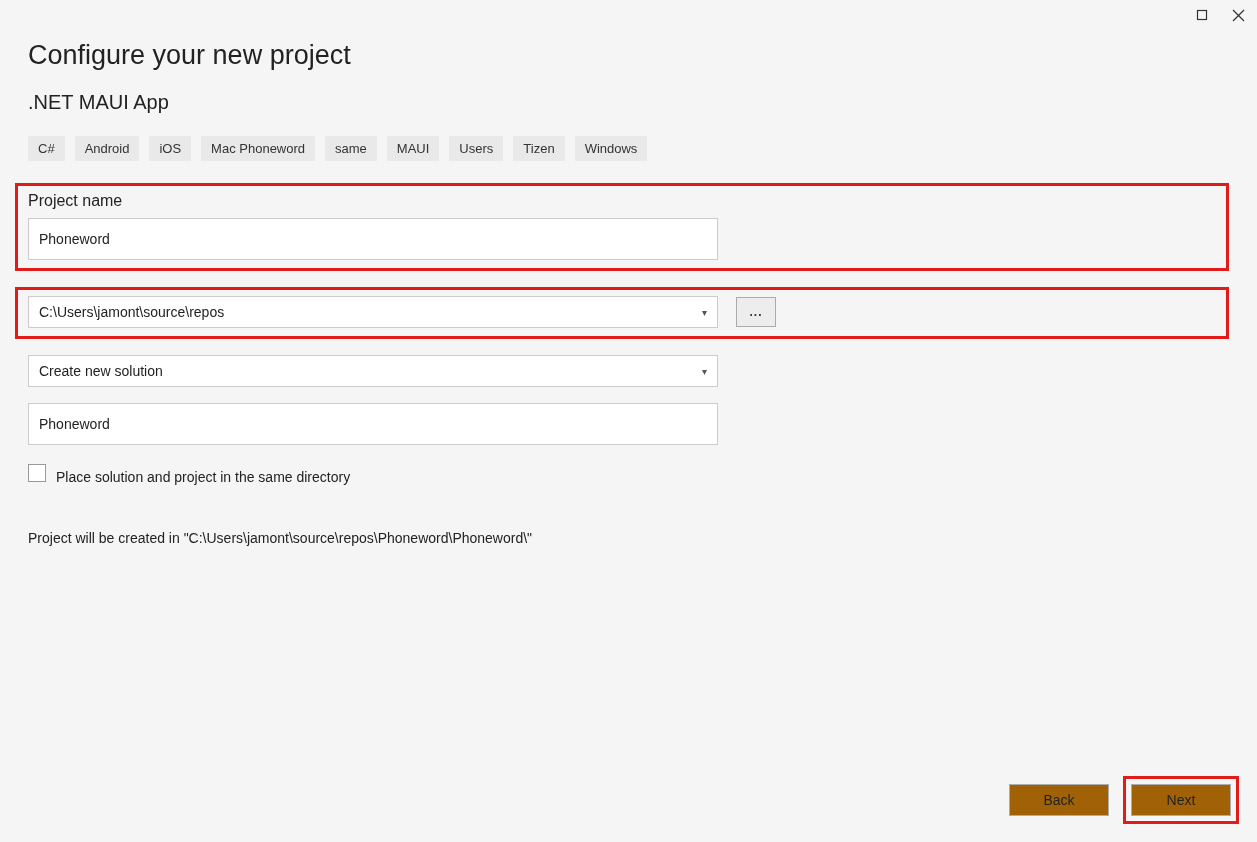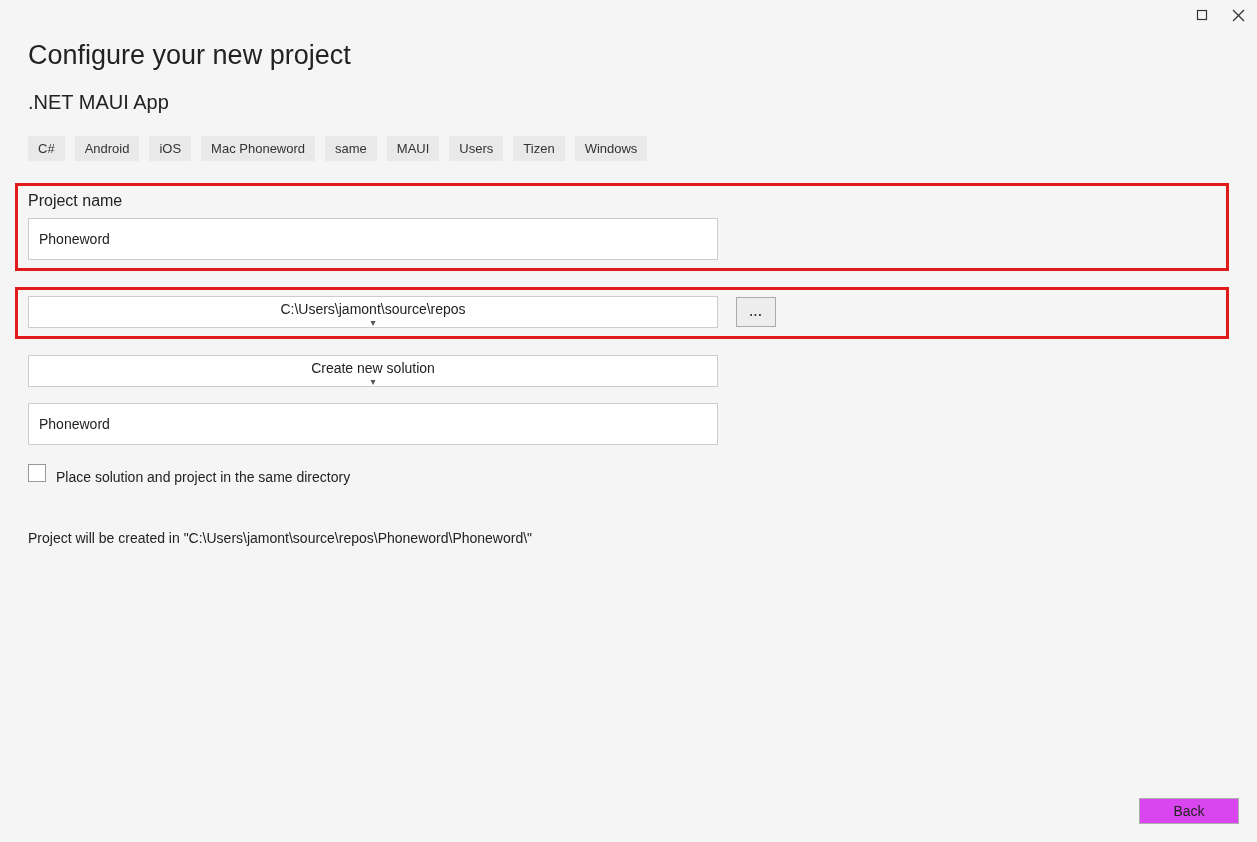--- a/index.html
+++ b/index.html
@@ -114,21 +114,20 @@
       height: 32px;
       background: #fff;
       border: 1px solid #cccccc;
       display: flex;
       align-items: center;
       justify-content: space-between;
       padding: 4px 10px;
       font-size: 14px;
       color: #222;
       cursor: default;
-      flex-direction: column;
     }
     .dropdown-caret {
       font-size: 10px;
       color: #555;
     }
     .browse-btn {
       width: 40px;
       height: 30px;
       background: #ededed;
       border: 1px solid #ababab;
@@ -168,22 +167,22 @@
     .footer {
       position: absolute;
       bottom: 18px;
       right: 18px;
       display: flex;
       gap: 14px;
       align-items: center;
     }
     .btn {
       width: 100px;
-      height: 26px;
-      background: #d946ef;
+      height: 32px;
+      background: #a16207;
       border: 1px solid #adadad;
       display: inline-flex;
       align-items: center;
       justify-content: center;
       font-size: 14px;
       color: #222;
       cursor: default;
     }
     .btn-highlight-wrapper {
       border: 3px solid #e11a1a;
@@ -256,13 +255,16 @@
   <div class="checkbox-row">
     <span class="checkbox"></span>
     <span class="checkbox-label">Place solution and project in the same directory</span>
   </div>
 
   <div class="path-note">Project will be created in "C:\Users\jamont\source\repos\Phoneword\Phoneword\"</div>
 </div>
 
 <div class="footer">
   <div class="btn">Back</div>
+  <div class="btn-highlight-wrapper">
+    <div class="btn">Next</div>
+  </div>
 </div>
 
 </body></html>

